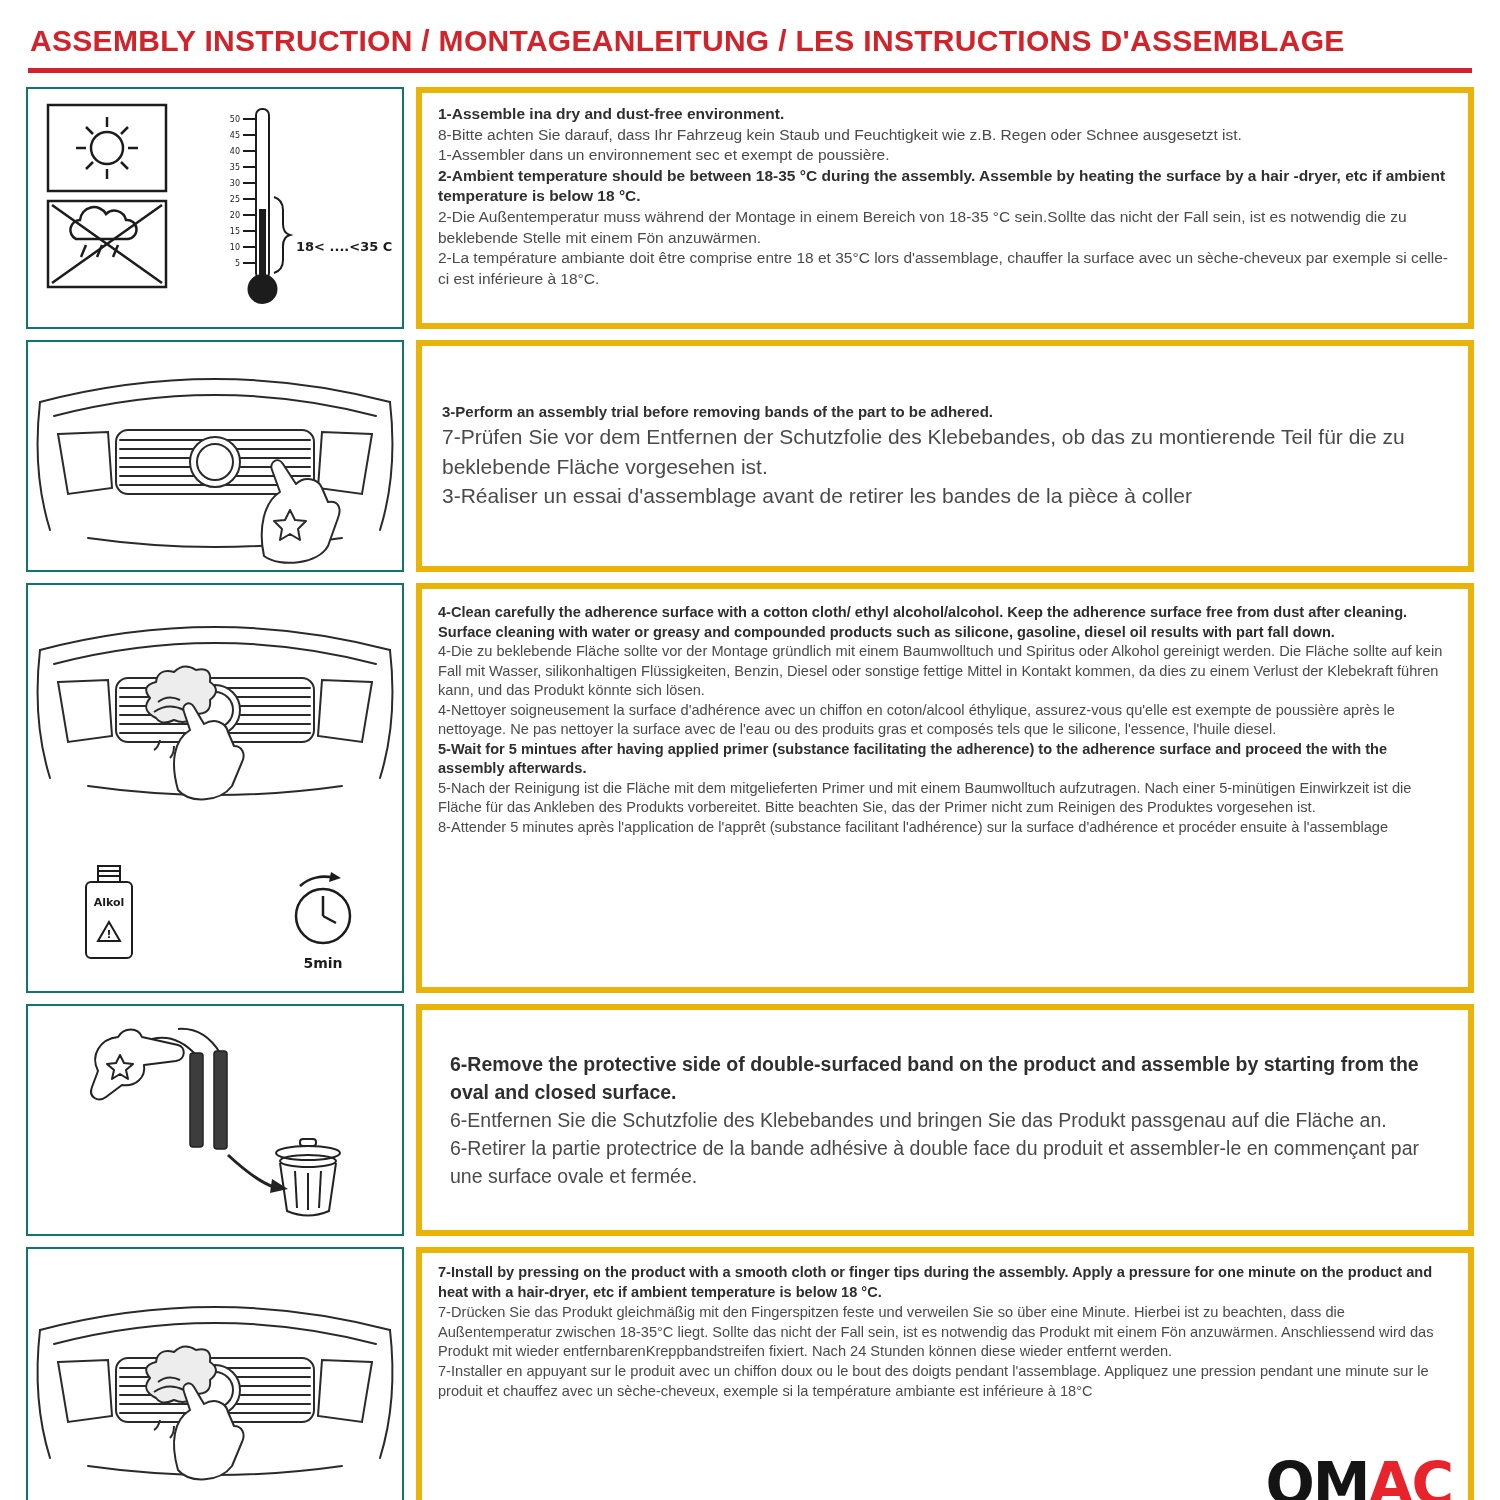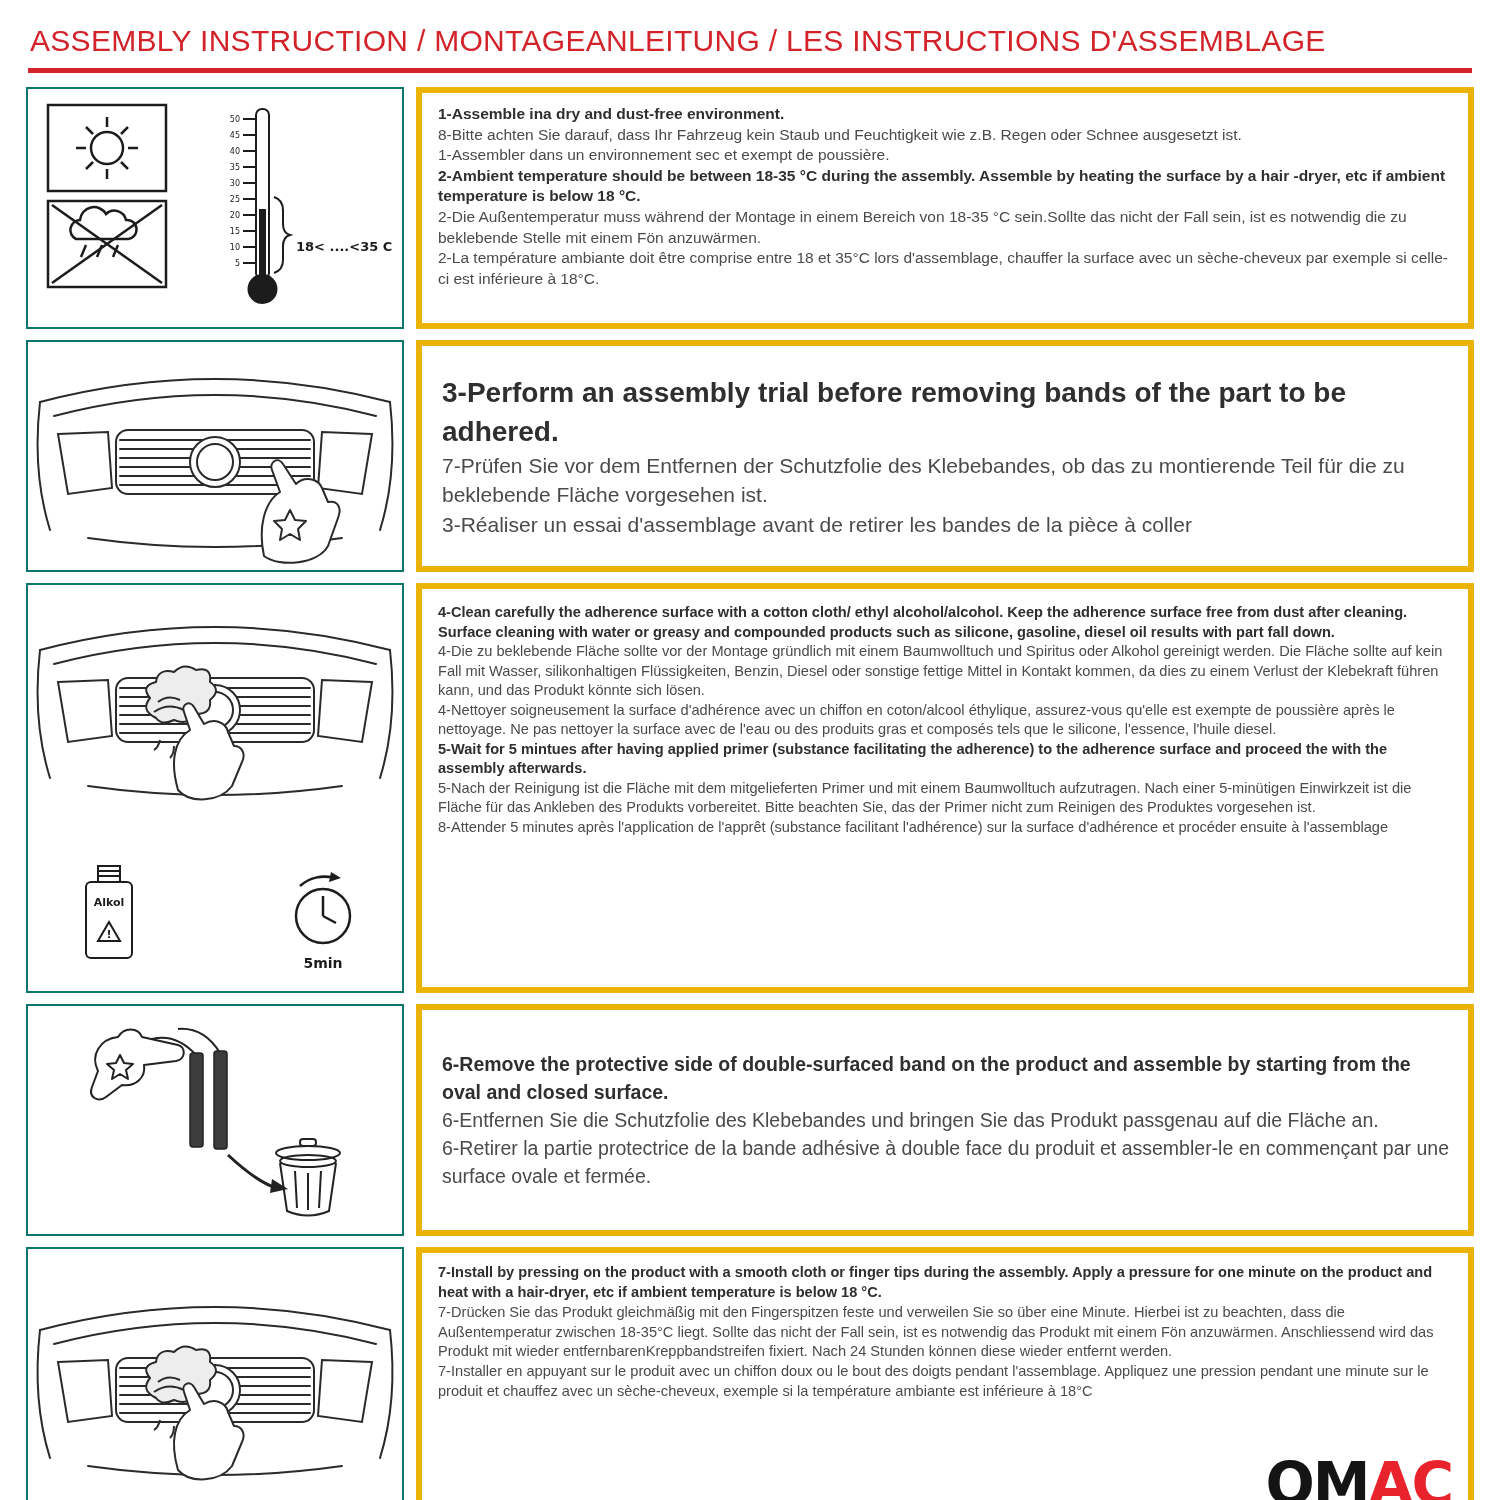--- a/index.html
+++ b/index.html
@@ -1,37 +1,37 @@
 <!DOCTYPE html>
 <html><head>
 <meta charset="utf-8">
 <style>
   * { box-sizing: border-box; margin: 0; padding: 0; }
   html, body { background: #ffffff; }
   body { width: 1500px; font-family: "Liberation Sans", sans-serif; color: #4a4a4a; }
   .page { padding: 16px 26px 18px; }
-  h1.title { color: #d2232a; font-size: 30px; font-weight: 400; letter-spacing: 0.3px; margin: 8px 4px 10px; }
+  h1.title { color: #d2232a; font-size: 30px; font-weight: 700; letter-spacing: 0.3px; margin: 8px 4px 10px; }
   .title-rule { height: 5px; background: #d2232a; margin: 0 2px 14px; }
   .row { display: flex; gap: 12px; margin-bottom: 11px; align-items: stretch; }
   .illus { flex: 0 0 378px; border: 2px solid #0f766e; background: #fff; display: flex; align-items: center; justify-content: center; overflow: hidden; }
   .illus svg { width: 100%; height: 100%; display: block; }
   .textbox { flex: 1; border: 6px solid #eab308; background: #fff; padding: 8px 16px; }
   .textbox p { margin: 0; }
   .b { font-weight: 700; color: #2f2f2f; }
   .gap { margin-top: 16px; }
   .rowh1 { min-height: 242px; }
   .rowh2 { min-height: 230px; }
   .rowh3 { min-height: 410px; }
   .rowh4 { min-height: 232px; }
   .rowh5 { min-height: 274px; }
   .r1 { font-size: 15.5px; line-height: 1.33; padding-top: 11px; }
   .r2 { display: flex; flex-direction: column; justify-content: center; font-size: 21px; line-height: 1.4; padding-left: 20px; }
-  .r2 .b { font-size: 28px; }
+  .r2 .b { font-size: 15px; }
   .r3 { font-size: 14.6px; line-height: 1.34; padding-top: 14px; }
-  .r4 { display: flex; flex-direction: column; justify-content: center; font-size: 19.5px; line-height: 1.44; padding-left: 20px; }
+  .r4 { display: flex; flex-direction: column; justify-content: center; font-size: 19.5px; line-height: 1.44; padding-left: 28px; }
   .r5 { font-size: 14.6px; line-height: 1.36; padding-top: 10px; position: relative; }
   .logo { position: absolute; right: 16px; bottom: 2px; font-size: 58px; font-weight: 800; letter-spacing: -2px; font-family: "DejaVu Sans", sans-serif; line-height: 1; }
   .logo .om { color: #141414; }
   .logo .ac { color: #e8232b; }
   svg text { font-family: "DejaVu Sans", sans-serif; fill: #1c1c1c; }
   .tick { font-size: 8px; text-anchor: end; }
   .figlabel { font-size: 13px; font-weight: 600; }
   .smalllabel { font-size: 11px; font-weight: 700; text-anchor: middle; }
 </style>
 </head>

